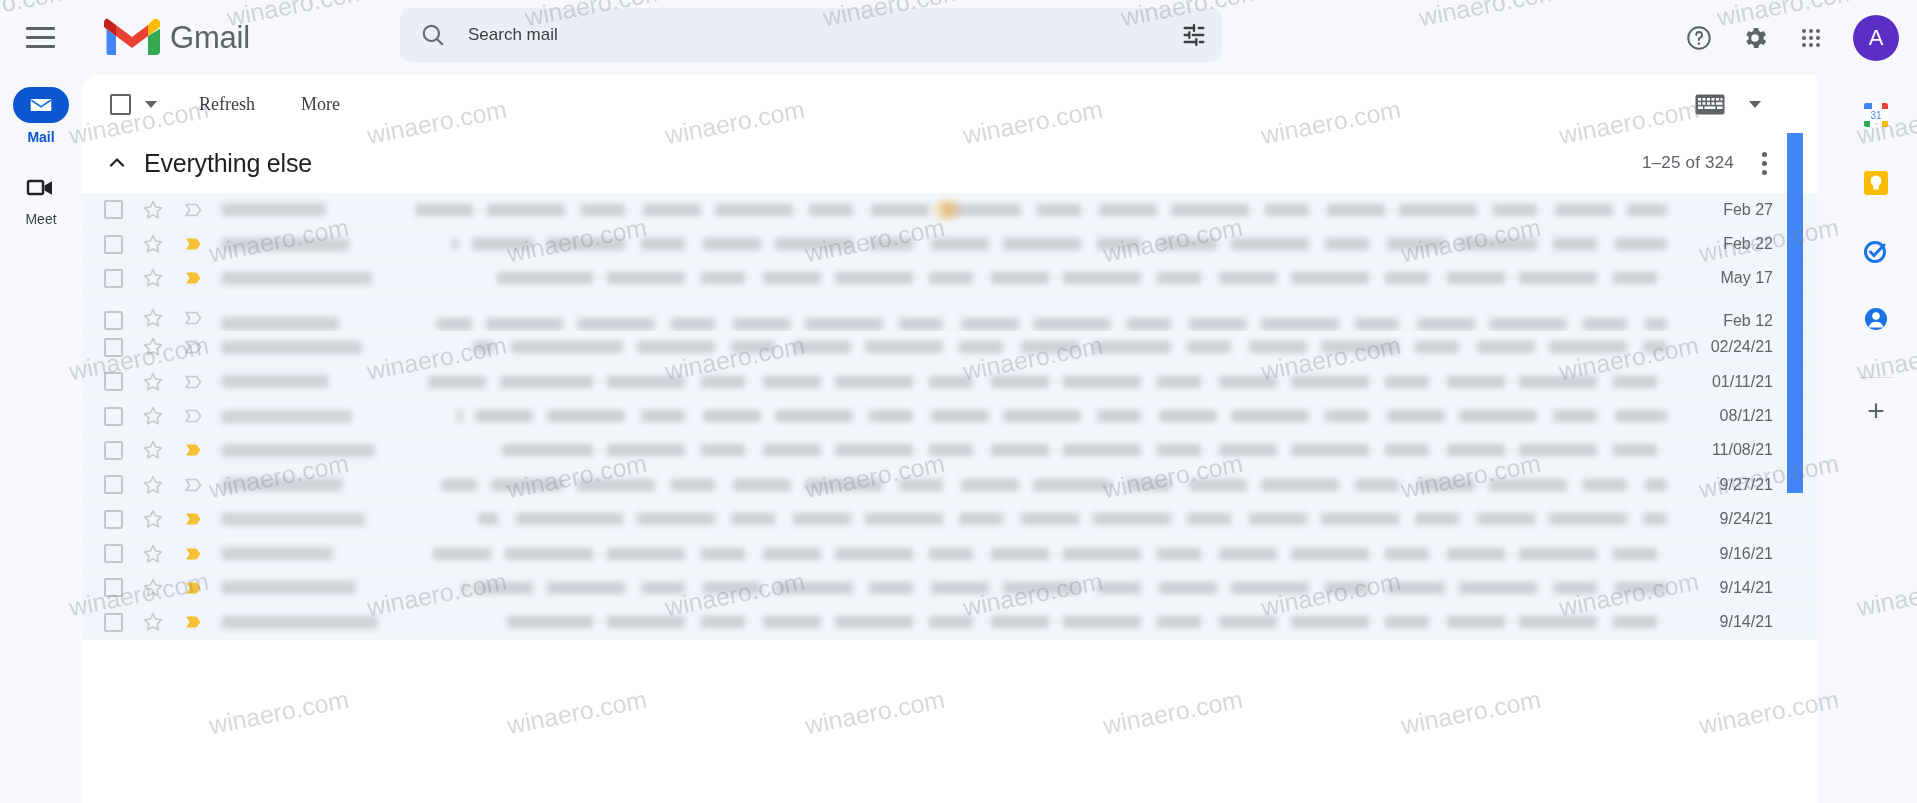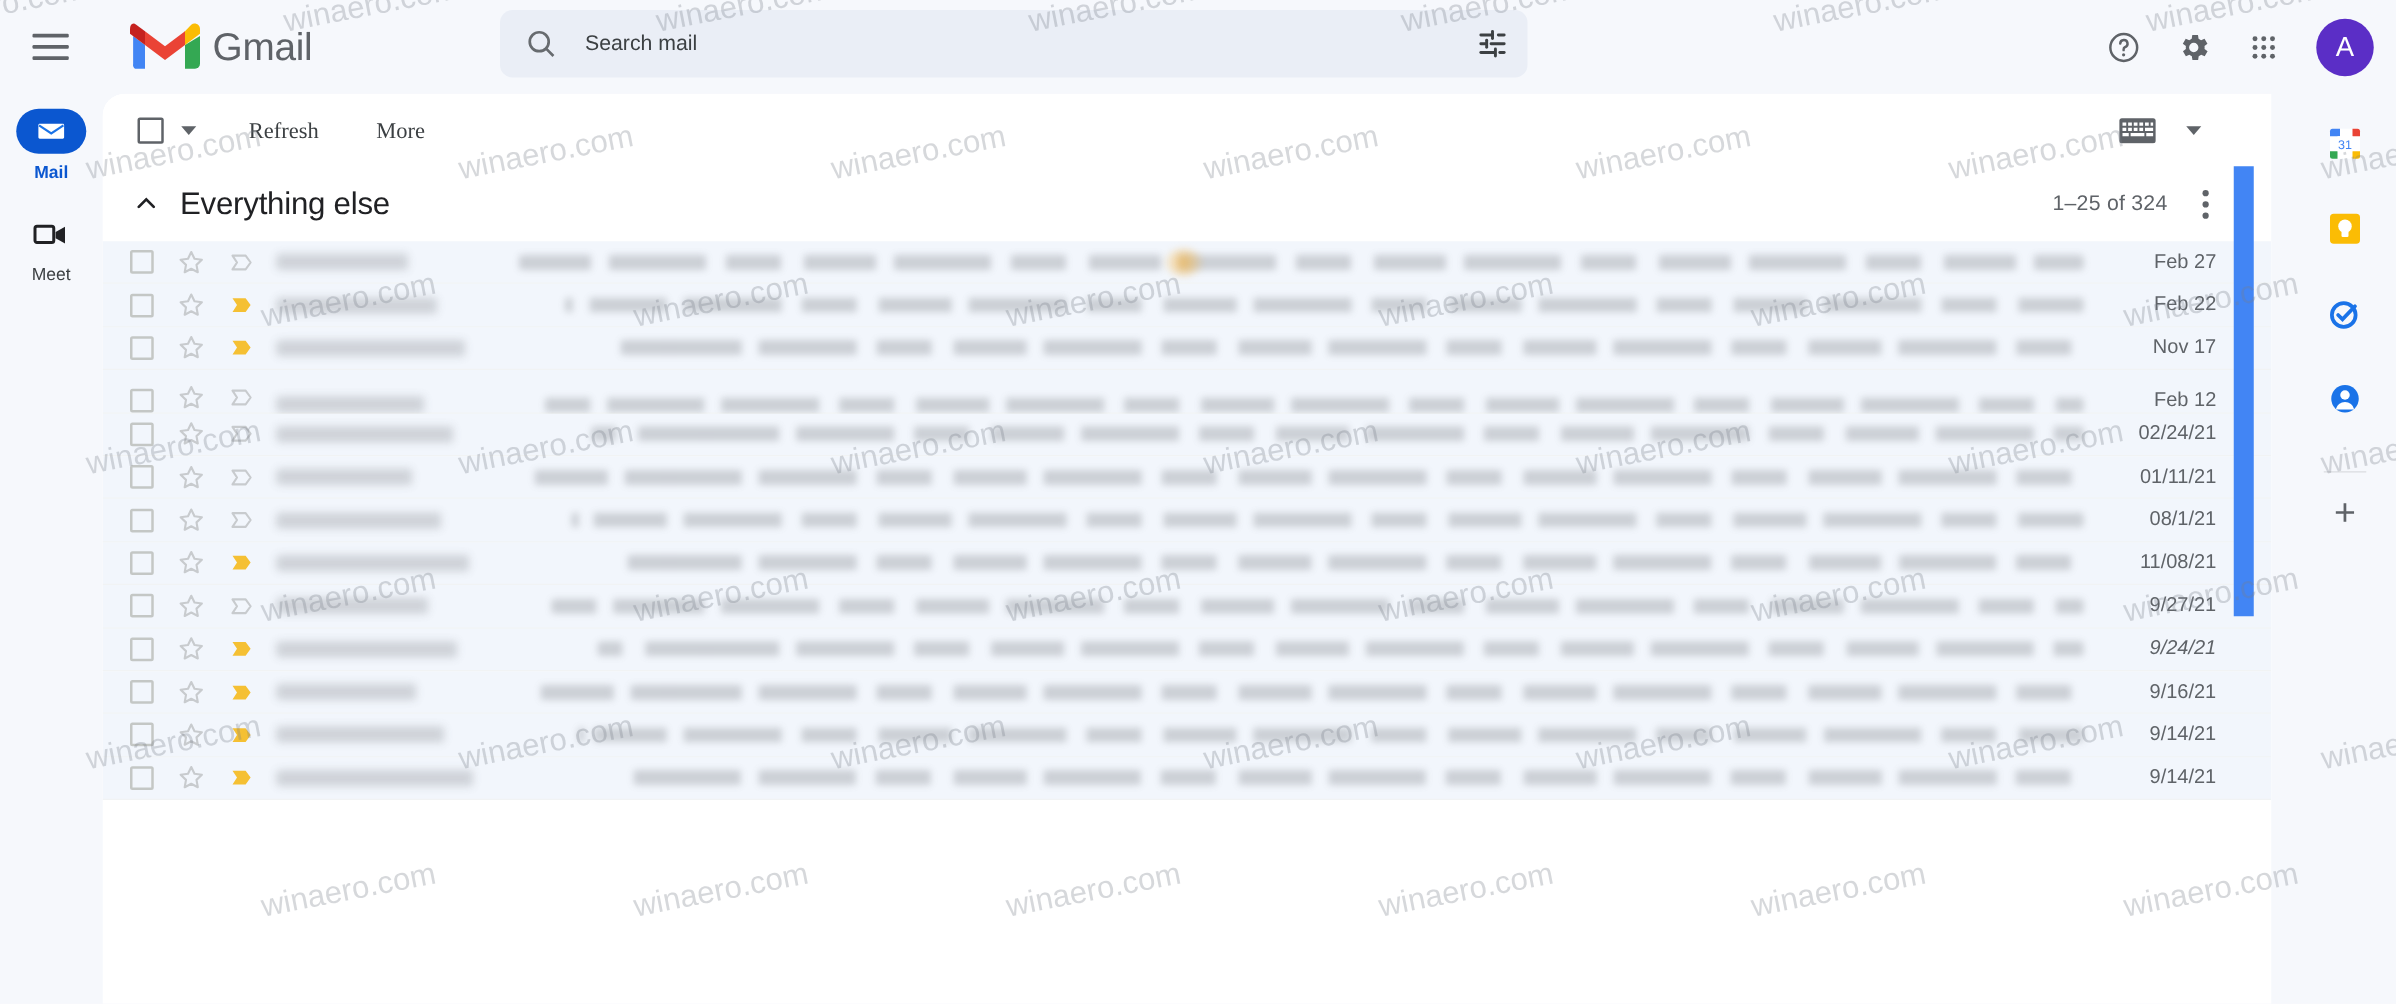--- a/index.html
+++ b/index.html
@@ -572,21 +572,21 @@
         <div class="mail-row" style="position: relative;">
           <div class="row-cbox"></div>
           <svg class="star" viewBox="0 0 24 24">
             <path fill="none" stroke="#c8cbce" stroke-width="1.7" stroke-linejoin="round" d="m12 3.6 2.6 5.4 5.9.8-4.3 4.1 1.05 5.9L12 17l-5.25 2.8 1.05-5.9L3.5 9.8l5.9-.8z"></path>
           </svg>
           <svg class="imp" viewBox="0 0 24 24">
             <path fill="#f5c033" d="M5 6.5h10.5l4 5.5-4 5.5H5l3.6-5.5z"></path>
           </svg>
           <div class="sender-blur" style="flex-basis: 244px;"></div>
           <div class="subject-blur" style="background-position: 46px 0px;"></div>
-          <div class="row-date">Nov 17</div>
+          <div class="row-date">May 17</div>
         </div>
         <div class="mail-row" style="position: relative; align-items: flex-end;">
           <div class="row-cbox"></div>
           <svg class="star" viewBox="0 0 24 24">
             <path fill="none" stroke="#c8cbce" stroke-width="1.7" stroke-linejoin="round" d="m12 3.6 2.6 5.4 5.9.8-4.3 4.1 1.05 5.9L12 17l-5.25 2.8 1.05-5.9L3.5 9.8l5.9-.8z"></path>
           </svg>
           <svg class="imp" viewBox="0 0 24 24">
             <path fill="none" stroke="#c8cbce" stroke-width="1.7" stroke-linejoin="round" d="M5 6.5h10.5l4 5.5-4 5.5H5l3.6-5.5z"></path>
           </svg>
           <div class="sender-blur" style="flex-basis: 191px;"></div>
@@ -646,21 +646,21 @@
           <svg class="star" viewBox="0 0 24 24">
             <path fill="none" stroke="#c8cbce" stroke-width="1.7" stroke-linejoin="round" d="m12 3.6 2.6 5.4 5.9.8-4.3 4.1 1.05 5.9L12 17l-5.25 2.8 1.05-5.9L3.5 9.8l5.9-.8z"></path>
           </svg>
           <svg class="imp" viewBox="0 0 24 24">
             <path fill="none" stroke="#c8cbce" stroke-width="1.7" stroke-linejoin="round" d="M5 6.5h10.5l4 5.5-4 5.5H5l3.6-5.5z"></path>
           </svg>
           <div class="sender-blur" style="flex-basis: 196px;"></div>
           <div class="subject-blur" style="background-position: 64px 0px;"></div>
           <div class="row-date">9/27/21</div>
         </div>
-        <div class="mail-row" style="position: relative; font-style: italic;">
+        <div class="mail-row" style="position: relative;">
           <div class="row-cbox"></div>
           <svg class="star" viewBox="0 0 24 24">
             <path fill="none" stroke="#c8cbce" stroke-width="1.7" stroke-linejoin="round" d="m12 3.6 2.6 5.4 5.9.8-4.3 4.1 1.05 5.9L12 17l-5.25 2.8 1.05-5.9L3.5 9.8l5.9-.8z"></path>
           </svg>
           <svg class="imp" viewBox="0 0 24 24">
             <path fill="#f5c033" d="M5 6.5h10.5l4 5.5-4 5.5H5l3.6-5.5z"></path>
           </svg>
           <div class="sender-blur" style="flex-basis: 233px;"></div>
           <div class="subject-blur" style="background-position: 87px 0px;"></div>
           <div class="row-date">9/24/21</div>

